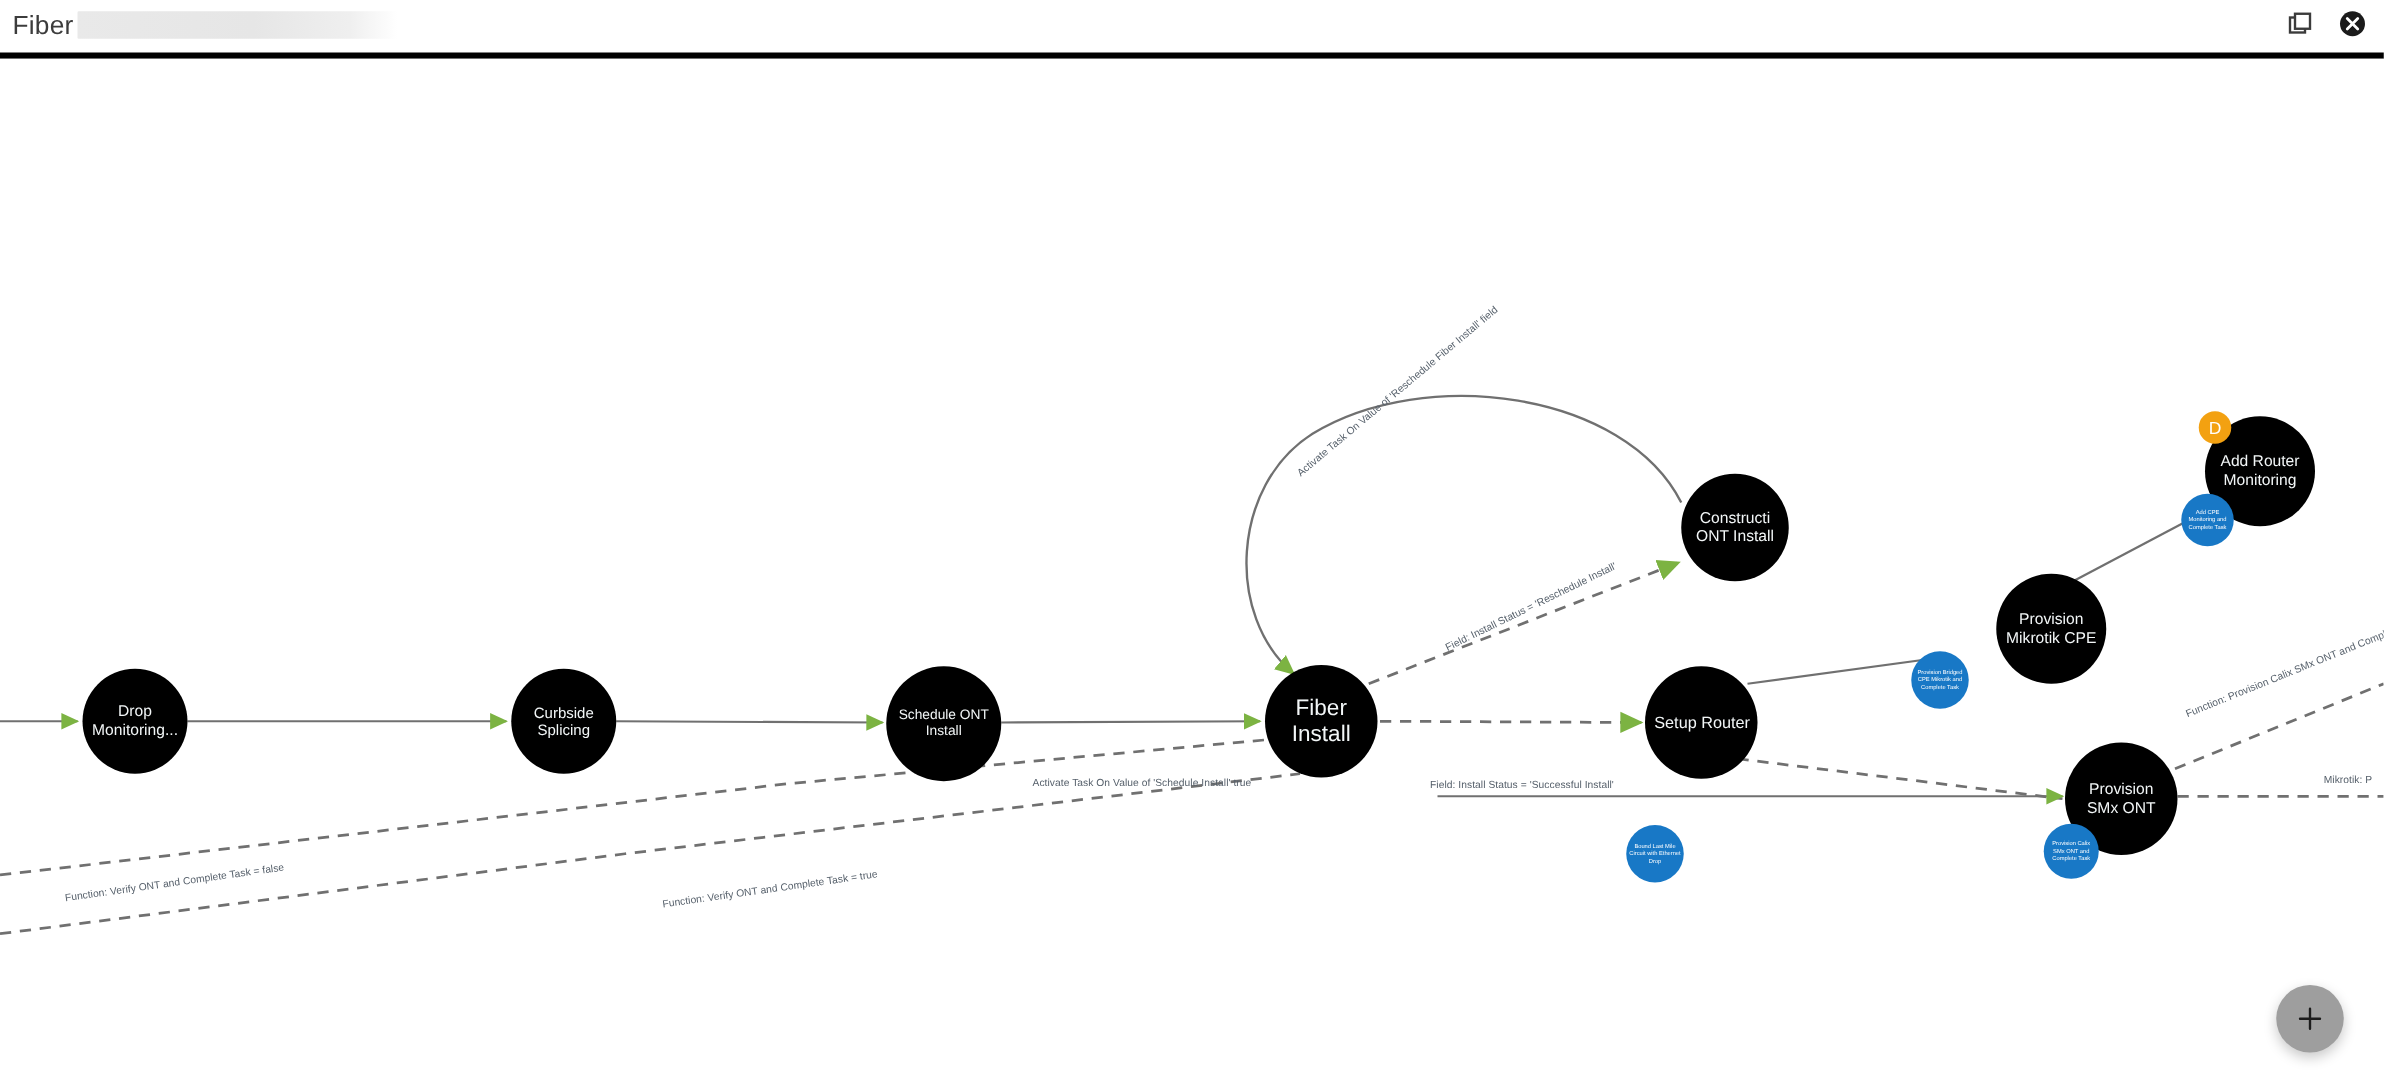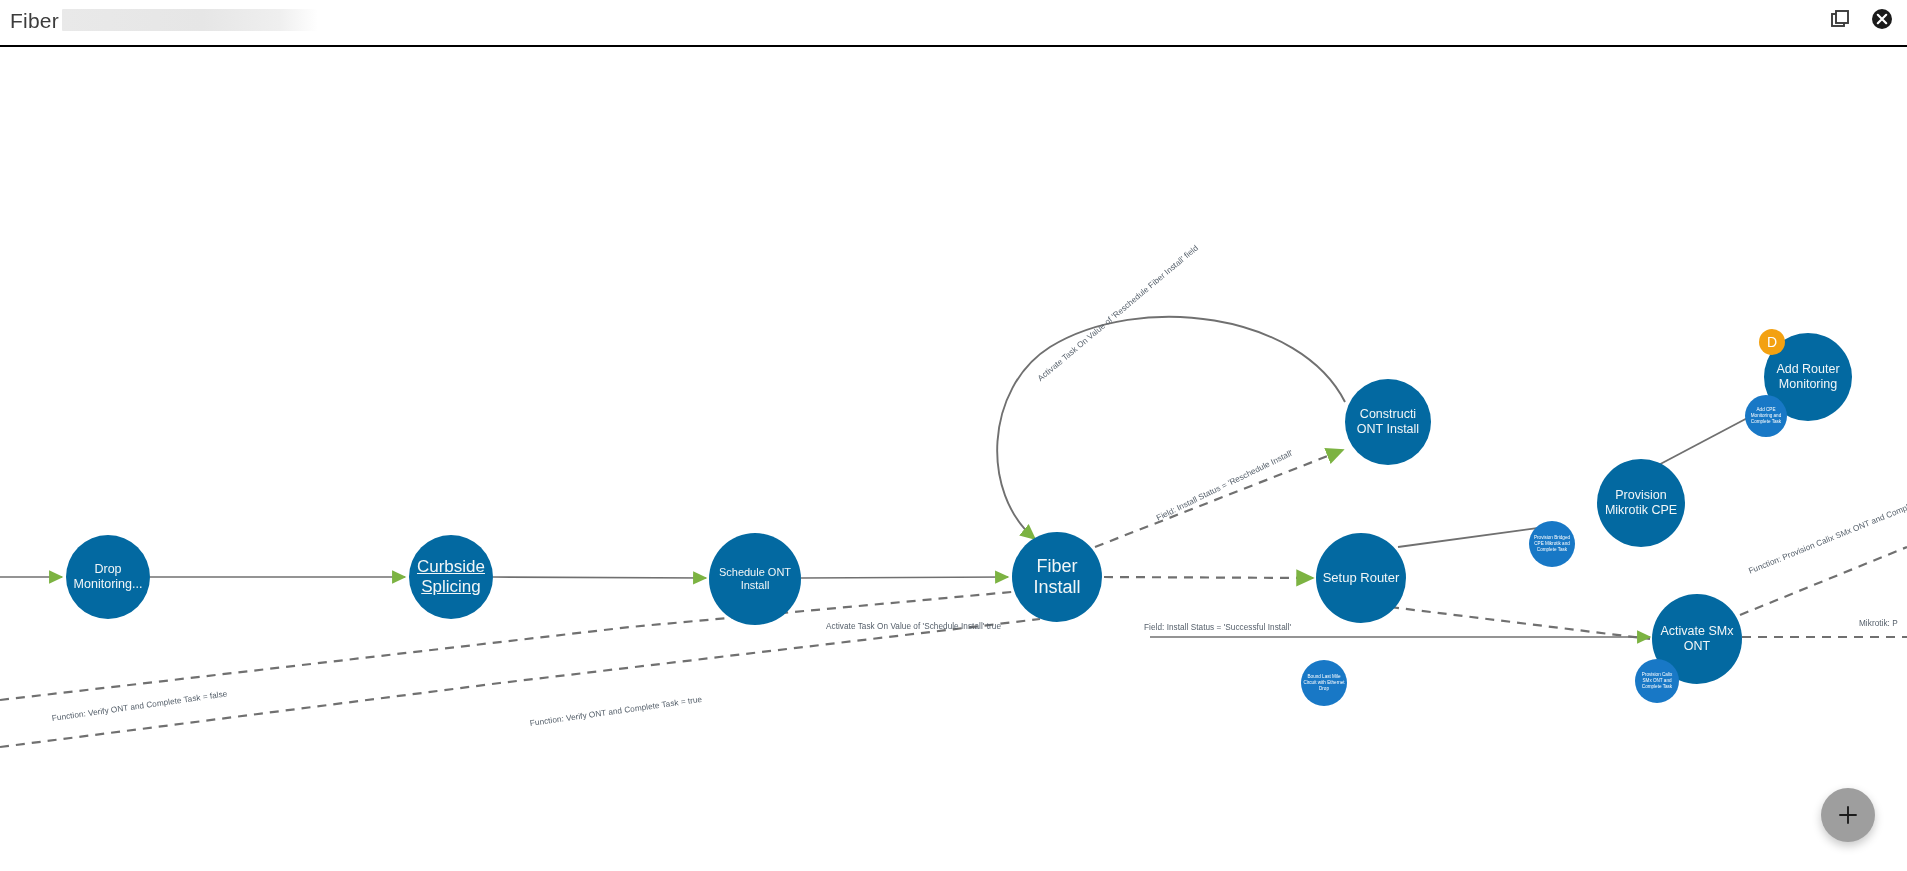--- a/index.html
+++ b/index.html
@@ -10,21 +10,21 @@
     overflow: hidden;
     background: #ffffff;
     font-family: "Liberation Sans", sans-serif;
   }
 
   
   .titlebar {
     position: absolute; left: 0; top: 0;
     width: 1907px; height: 47px;
     background: #ffffff;
-    border-bottom: 2px solid #000000;
+    border-bottom: 5px solid #000000;
   }
   .title-text {
     position: absolute; left: 10px; top: 9px;
     font-size: 21px; color: #3c3c3c;
     font-family: "Liberation Sans", sans-serif;
     letter-spacing: .2px;
   }
   .title-redaction {
     position: absolute; left: 62px; top: 9px;
     width: 256px; height: 22px;
@@ -59,23 +59,23 @@
     width: 1907px; height: 824px;
     background: #ffffff;
     overflow: hidden;
   }
   .graph-svg { position: absolute; left: 0; top: 0; }
 
   
   .node {
     position: absolute;
     border-radius: 50%;
-    background: #0369a1;
+    background: #000000;
     color: #f2f6f7;
-    display: flex; align-items: center; justify-content: center;
+    display: flex; align-items: center; justify-content: flex-end;
     text-align: center;
     line-height: 1.18;
     font-family: "Liberation Sans", sans-serif;
     cursor: pointer;
     user-select: none;
   }
   .node span { display: block; padding: 0 6px; }
 
   .badge-blue {
     position: absolute;
@@ -229,21 +229,21 @@
     <path d="M1742 590 L1907 590" fill="none" stroke="#707070" stroke-width="2.2" stroke-dasharray="9 7"></path>
     <path d="M1740 568 L1907 500" fill="none" stroke="#707070" stroke-width="2.2" stroke-dasharray="9 7"></path>
 
     <line x1="1150" y1="590" x2="1650" y2="590" stroke="#707070" stroke-width="1.7" marker-end="url(#arrowGreen)"></line>
   </svg>
 
   <div id="nodes-layer">
       <div class="node" style="left: 66px; top: 488px; width: 84px; height: 84px; font-size: 12.5px;">
         <span>Drop Monitoring...</span>
       </div>
-      <div class="node" style="left: 409px; top: 488px; width: 84px; height: 84px; font-size: 17px; text-decoration: underline;">
+      <div class="node" style="left: 409px; top: 488px; width: 84px; height: 84px; font-size: 12px;">
         <span>Curbside Splicing</span>
       </div>
       <div class="node" style="left: 709px; top: 486px; width: 92px; height: 92px; font-size: 11px;">
         <span>Schedule ONT Install</span>
       </div>
       <div class="node" style="left: 1012px; top: 485px; width: 90px; height: 90px; font-size: 18px;">
         <span>Fiber Install</span>
       </div>
       <div class="node" style="left: 1345px; top: 332px; width: 86px; height: 86px; font-size: 12.5px;">
         <span>Constructi ONT Install</span>
@@ -251,21 +251,21 @@
       <div class="node" style="left: 1316px; top: 486px; width: 90px; height: 90px; font-size: 13px;">
         <span>Setup Router</span>
       </div>
       <div class="node" style="left: 1597px; top: 412px; width: 88px; height: 88px; font-size: 12.5px;">
         <span>Provision Mikrotik CPE</span>
       </div>
       <div class="node" style="left: 1764px; top: 286px; width: 88px; height: 88px; font-size: 12.5px;">
         <span>Add Router Monitoring</span>
       </div>
       <div class="node" style="left: 1652px; top: 547px; width: 90px; height: 90px; font-size: 12.5px;">
-        <span>Activate SMx ONT</span>
+        <span>Provision SMx ONT</span>
       </div>
     </div>
   <div id="badges-layer">
       <div class="badge-blue" style="left: 1301px; top: 613px; width: 46px; height: 46px;">
         <span>Bound Last Mile Circuit with Ethernet Drop</span>
       </div>
       <div class="badge-blue" style="left: 1529px; top: 474px; width: 46px; height: 46px;">
         <span>Provision Bridged CPE Mikrotik and Complete Task</span>
       </div>
       <div class="badge-blue" style="left: 1745px; top: 348px; width: 42px; height: 42px;">

